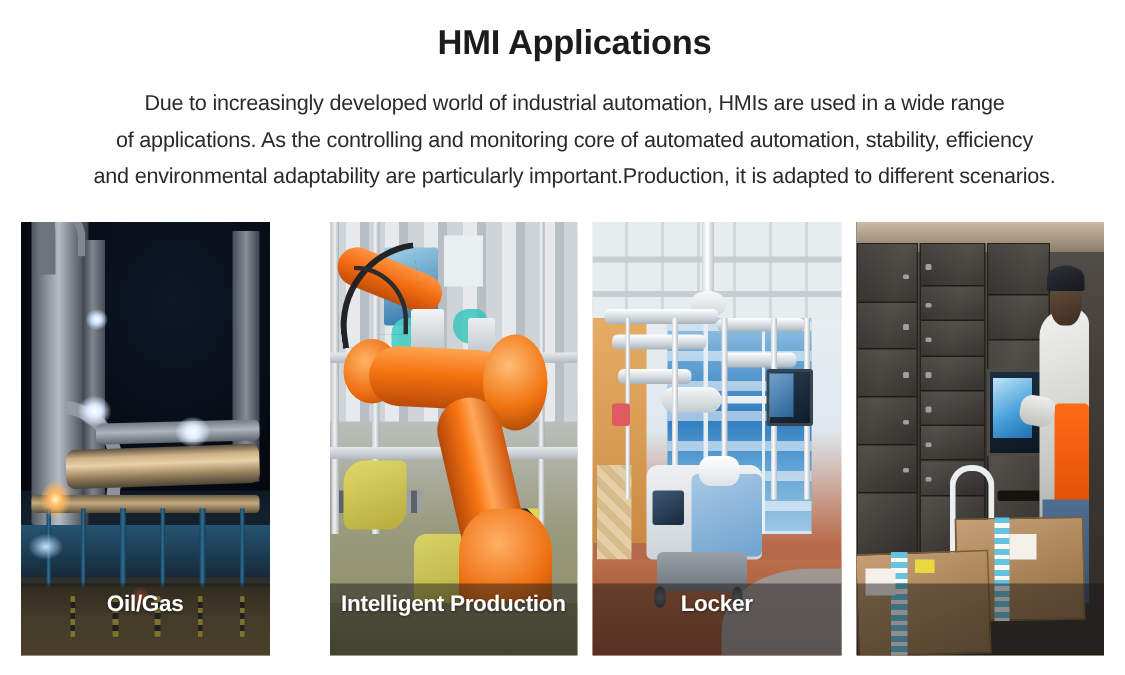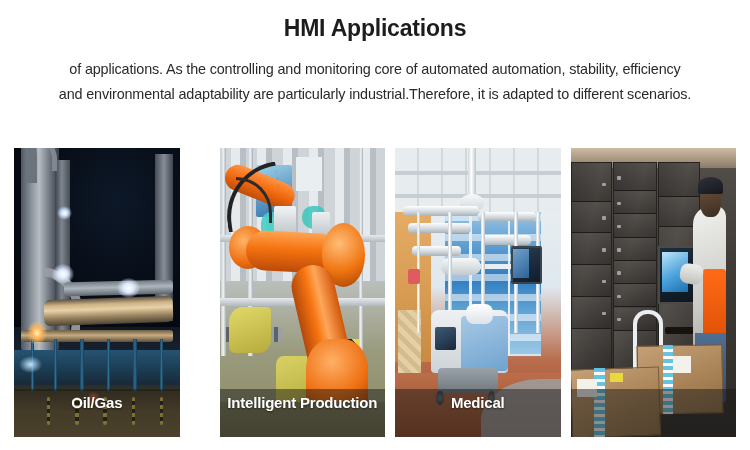--- a/index.html
+++ b/index.html
@@ -3,21 +3,21 @@
 <meta charset="utf-8">
 <title>HMI Applications</title>
 <style>
   * { margin:0; padding:0; box-sizing:border-box; }
   html, body {
     width:750px; height:450px;
     background:#ffffff;
     font-family:"Liberation Sans", sans-serif;
     overflow:hidden;
   }
-  .page { position:relative; width:750px; height:424px; background:#fff; }
+  .page { position:relative; width:750px; height:424px; background:#fff;padding-left:8px; }
 
   
   .title {
     width:750px;
     text-align:center;
     font-size:23px;
     font-weight:bold;
     color:#1c1c1c;
     letter-spacing:-0.2px;
     padding-top:14px;
@@ -288,22 +288,23 @@
   .c4 .lbl3 { left:24%; top:78%; width:8%; height:3%; background:#e9d93f; }
 </style>
 </head>
 <body>
 
 <div class="page">
 
   <h1 class="title">HMI Applications</h1>
 
   <div class="body-copy">
+    <p>Due to increasingly developed world of industrial automation, HMIs are used in a wide range</p>
     <p>of applications. As the controlling and monitoring core of automated automation, stability, efficiency</p>
-    <p>and environmental adaptability are particularly industrial.Therefore, it is adapted to different scenarios.</p>
+    <p>and environmental adaptability are particularly important.Production, it is adapted to different scenarios.</p>
   </div>
 
   <div class="gallery">
 
     <div class="card c1">
       <div class="art">
         <div class="sky"></div>
         <div class="tower-a"></div>
           <div class="tower-b"></div>
           <div class="tower-c"></div>
@@ -401,21 +402,21 @@
           <div class="mon-glow"></div>
         <div class="bed"></div>
           <div class="bed-blanket"></div>
           <div class="pillow"></div>
         <div class="bed-panel"></div>
           <div class="bed-base"></div>
         <div class="wheel w1"></div>
           <div class="wheel w2"></div>
       </div>
       <div class="caption-bar"></div>
-      <div class="caption">Medical</div>
+      <div class="caption">Locker</div>
     </div>
 
     <div class="card c4">
       <div class="art">
         <div class="wall"></div>
         <div class="ceil4"></div>
 
         <div class="bank bk1">
           <div class="door" style="top:0;height:18%"></div>
           <div class="door" style="top:18%;height:15%"></div>

